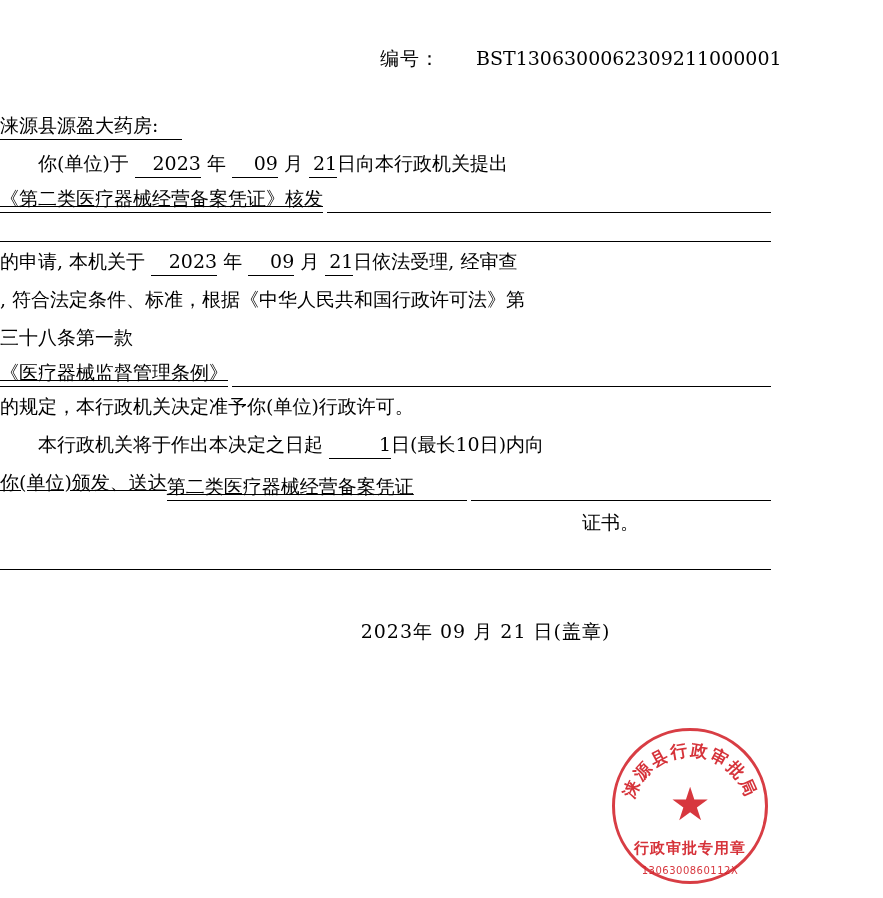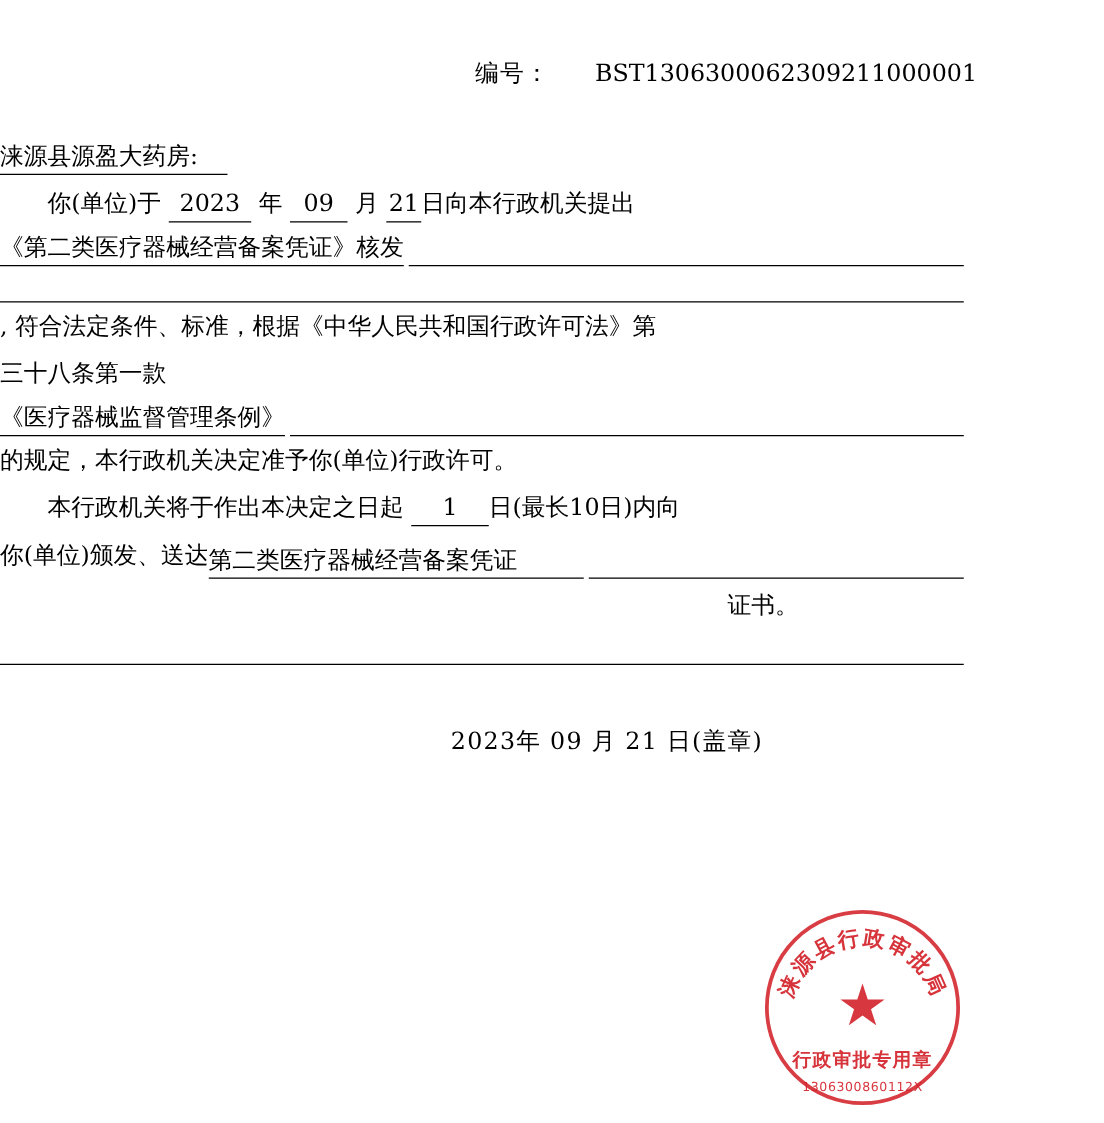--- a/index.html
+++ b/index.html
@@ -54,40 +54,41 @@
   .line {
     white-space: nowrap;
   }
   .indent {
     display: inline-block;
     width: 38px;
   }
   .ul {
     display: inline-block;
     border-bottom: 1px solid #000;
-    text-align: center;
+    text-align: right;
     line-height: 28px;
     vertical-align: baseline;
   }
   .ul-applicant { min-width: 182px; text-align: left; }
   .ul-year { width: 66px; }
   .ul-month { width: 46px; }
   .ul-day { width: 28px; }
   .ul-doc { min-width: 280px; text-align: left; }
   .ul-basis { min-width: 198px; text-align: left; }
   .ul-days { width: 62px; }
   .ul-deliver { min-width: 300px; text-align: left; }
   .gap-line {
     display: block;
     border-bottom: 1px solid #000;
     height: 28px;
   }
   .row-flex {
     display: flex;
     align-items: flex-end;
+    text-decoration: underline;
   }
   .flex-fill {
     flex: 1 1 auto;
     border-bottom: 1px solid #000;
     height: 30px;
     margin-left: 4px;
   }
   .cert-word {
     text-align: right;
     padding-right: 132px;
@@ -198,20 +199,28 @@
       <span class="ul ul-day">21</span><span>日向本行政机关提出</span>
     </div>
 
     <div class="row-flex">
       <span class="ul ul-doc">《第二类医疗器械经营备案凭证》核发</span>
       <span class="flex-fill"></span>
     </div>
 
     <div class="gap-line"></div>
 
+    <div class="line">
+      <span>的申请, 本机关于</span>
+      <span class="ul ul-year">2023</span>
+      <span>年</span>
+      <span class="ul ul-month">09</span>
+      <span>月</span>
+      <span class="ul ul-day">21</span><span>日依法受理, 经审查</span>
+    </div>
 
     <div class="line">, 符合法定条件、标准，根据《中华人民共和国行政许可法》第</div>
     <div class="line">三十八条第一款</div>
 
     <div class="row-flex">
       <span class="ul ul-basis">《医疗器械监督管理条例》</span>
       <span class="flex-fill"></span>
     </div>
 
     <div class="line">的规定，本行政机关决定准予你(单位)行政许可。</div>

